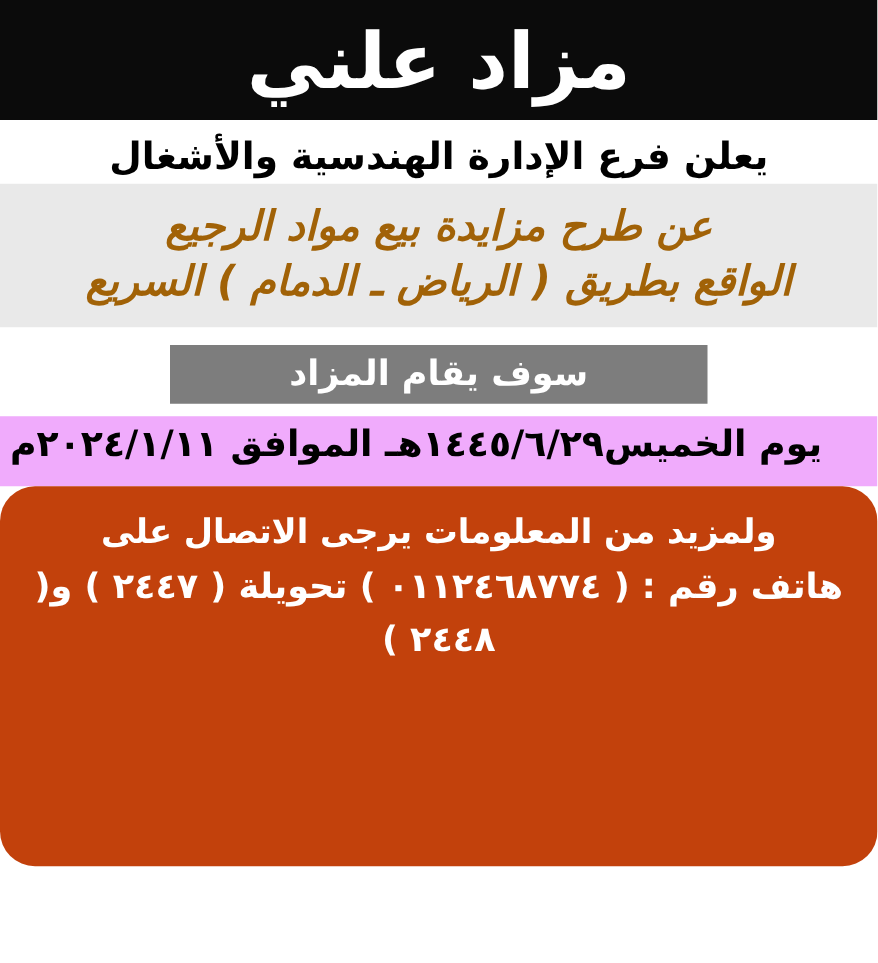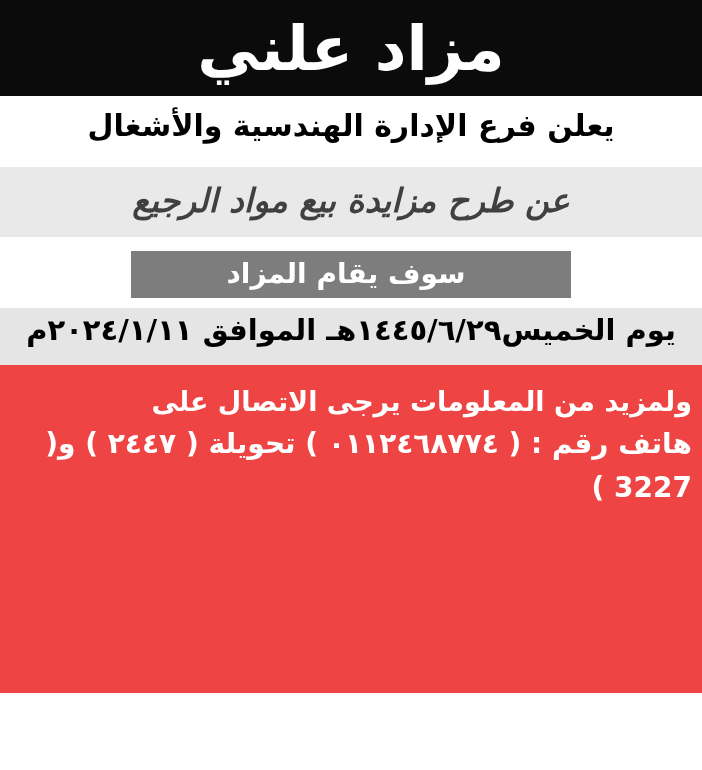--- a/index.html
+++ b/index.html
@@ -41,40 +41,40 @@
     line-height: 1;
     text-align: center;
     font-family: "DejaVu Sans", "Liberation Sans", sans-serif;
   }
 
   
   .white-block {
     background: #ffffff;
     color: #000000;
     text-align: center;
-    padding: 10px 14px 20px 14px;
+    padding: 10px 14px 0 14px;
   }
   .line-1 {
     font-size: 30px;
     font-weight: bold;
     line-height: 1.35;
     font-family: "DejaVu Sans", "Liberation Sans", sans-serif;
   }
   .line-2 {
     font-size: 30px;
     font-weight: bold;
     line-height: 1.35;
     margin-top: 2px;
     font-family: "DejaVu Sans", "Liberation Sans", sans-serif;
   }
 
   
   .grey-block {
     background: #e9e9e9;
-    color: #404040;
+    color: #a16207;
     text-align: center;
     padding: 12px 10px 14px 10px;
   }
   .grey-line {
     font-size: 33px;
     font-weight: bold;
     line-height: 1.35;
     font-style: italic;
     font-family: "DejaVu Sans", "Liberation Sans", sans-serif;
   }
@@ -84,55 +84,56 @@
     background: #ffffff;
     padding: 14px 0 10px 0;
     display: flex;
     justify-content: center;
   }
   .grey-bar {
     background: #7d7d7d;
     color: #ffffff;
     width: 430px;
     text-align: center;
-    padding: 6px 10px 8px 0;
+    padding: 6px 0 8px 0;
     font-size: 28px;
     font-weight: bold;
     letter-spacing: 3px;
     font-family: "DejaVu Sans", "Liberation Sans", sans-serif;
   }
 
   
   .date-block {
-    background: #e5e5e5;
+    background: #f0abfc;
     color: #000000;
-    text-align: center;
+    text-align: left;
     padding: 2px 8px 14px 8px;
   }
   .date-line {
     font-size: 29px;
     font-weight: bold;
     line-height: 1.4;
     font-family: "DejaVu Sans", "Liberation Sans", sans-serif;
   }
   .time-line {
     font-size: 29px;
     font-weight: bold;
     line-height: 1.4;
     font-family: "DejaVu Sans", "Liberation Sans", sans-serif;
   }
 
   
   .contact-block {
-    background: #ef4444;
+    background: #c2410c;
     color: #ffffff;
-    text-align: right;
+    text-align: center;
     flex: 1;
     padding: 16px 10px 10px 10px;
     box-sizing: border-box;
+    border-radius: 28px;
   }
   .contact-line {
     font-size: 27px;
     font-weight: bold;
     line-height: 1.55;
     font-family: "DejaVu Sans", "Liberation Sans", sans-serif;
   }
   .contact-line.phone {
     font-size: 28px;
   }
@@ -145,28 +146,29 @@
   <div class="banner">
     <div class="banner-title">مزاد علني</div>
   </div>
 
   <div class="white-block">
     <div class="line-1">يعلن فرع الإدارة الهندسية والأشغال</div>
   </div>
 
   <div class="grey-block">
     <div class="grey-line">عن طرح مزايدة بيع مواد الرجيع</div>
+    <div class="grey-line">الواقع بطريق ( الرياض ـ الدمام ) السريع</div>
   </div>
 
   <div class="bar-wrap">
     <div class="grey-bar">سوف يقام المزاد</div>
   </div>
 
   <div class="date-block">
     <div class="date-line">يوم الخميس١٤٤٥/٦/٢٩هـ الموافق ٢٠٢٤/١/١١م</div>
   </div>
 
   <div class="contact-block">
     <div class="contact-line">ولمزيد من المعلومات يرجى الاتصال على</div>
-    <div class="contact-line phone">هاتف رقم : ( ٠١١٢٤٦٨٧٧٤ ) تحويلة ( ٢٤٤٧ ) و( 3227 )</div>
+    <div class="contact-line phone">هاتف رقم : ( ٠١١٢٤٦٨٧٧٤ ) تحويلة ( ٢٤٤٧ ) و( ٢٤٤٨ )</div>
   </div>
 
 </div>
 
 </body></html>

